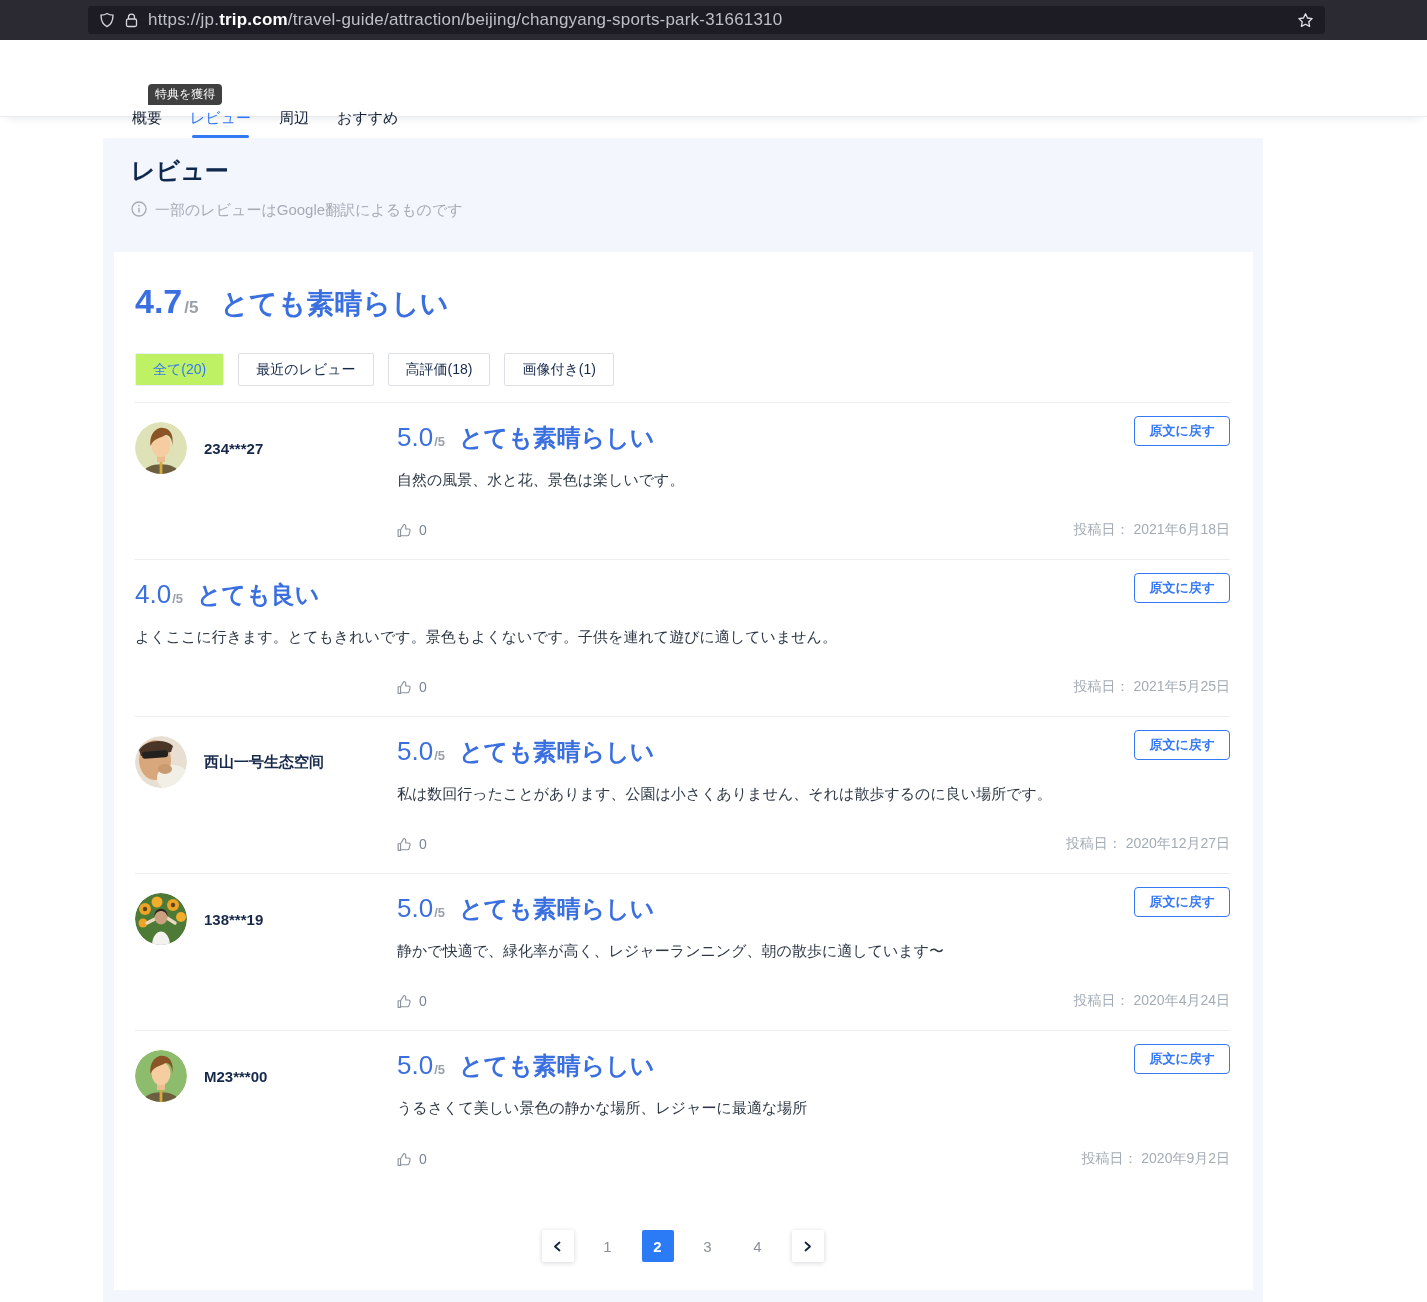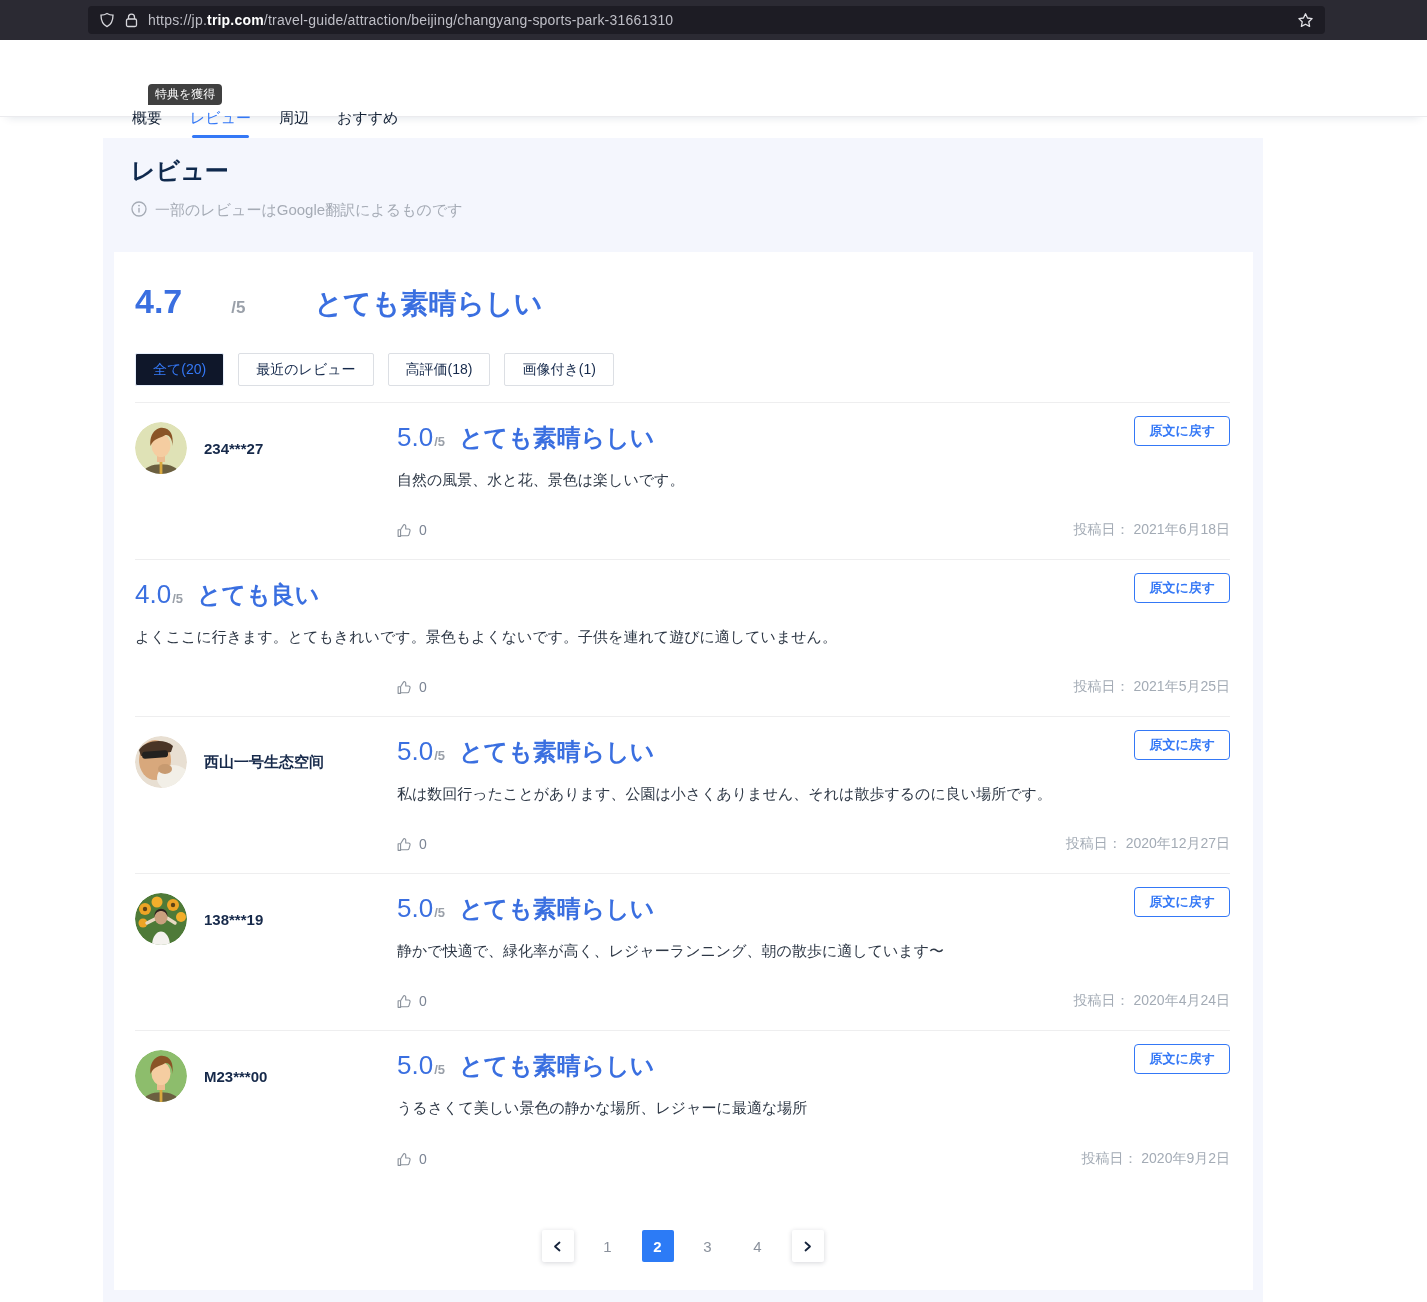--- a/index.html
+++ b/index.html
@@ -6,21 +6,21 @@
   html,body { width:1427px; height:1302px; background:#fff;
     font-family:"Liberation Sans","DejaVu Sans",sans-serif; overflow:hidden; }
 
   
   .browser-bar { position:absolute; left:0; top:0; width:1427px; height:40px;
     background:#2b2a33; }
   .url-bar { position:absolute; left:88px; top:6px; width:1237px; height:28px;
     background:#1d1c24; border-radius:4px; display:flex; align-items:center;
     padding:0 11px; }
   .url-bar .chrome-icon { display:flex; align-items:center; margin-right:10px; }
-  .url-text { font-size:14px; color:#bfbfc7; letter-spacing:.2px; white-space:nowrap; }
+  .url-text { font-size:17px; color:#bfbfc7; letter-spacing:.2px; white-space:nowrap; }
   .url-text b { color:#ffffff; font-weight:700; }
   .star-wrap { margin-left:auto; display:flex; align-items:center; }
 
   
   .nav-bar { position:absolute; left:0; top:40px; width:1427px; height:77px;
     background:#fff; border-bottom:1px solid #ebebee;
     box-shadow:0 7px 9px -7px rgba(15,41,77,.14); }
   .tabs { position:absolute; left:100px; top:69px; display:flex; gap:28px;margin-left:32px; }
   .tab { position:relative; font-size:15px; color:#111f33; cursor:pointer; }
   .tab.active { color:#3478f6; }
@@ -34,30 +34,30 @@
   .section { position:absolute; left:103px; top:138px; width:1160px;
     height:1164px; background:#f4f6fd; }
   .section-head { padding:17px 28px 0; }
   .section-title { font-size:24px; font-weight:700; color:#0f294d; }
   .section-notice { margin-top:14px; display:flex; align-items:center; gap:8px;
     font-size:15px; color:#a5abb5; }
 
   .card { position:absolute; left:11px; top:114px; width:1139px; height:1038px;
     background:#fff; padding:30px 23px 0 21px; }
 
-  .summary-row { display:flex; align-items:baseline;gap:47px; }
+  .summary-row { display:flex; align-items:baseline; }
   .summary-score { font-size:34px; font-weight:700; color:#3a6fe0; }
   .summary-outof { font-size:17px; font-weight:700; color:#9aa0a9; margin-left:2px; }
   .summary-label { font-size:28px; font-weight:700; color:#3a6fe0; margin-left:22px; }
 
   .filter-row { margin-top:30px; display:flex; gap:14px; }
   .filter-btn { height:33px; padding:0 17px; display:flex; align-items:center;
     background:#fff; border:1px solid #dcdfe4; border-radius:2px; font-size:14px;
     color:#15294b; cursor:pointer; }
-  .filter-btn.active { background:#0f172a; border-color:#e7effc; color:#3478f6; }
+  .filter-btn.active { background:#bef264; border-color:#e7effc; color:#3478f6; }
 
   .list-divider { margin-top:16px; border-top:1px solid #eeeeef; }
 
   .review-item { position:relative; display:flex; padding:19px 0 0;
     height:157px; border-bottom:1px solid #eeeeef; }
   .review-item.last { border-bottom:none; }
   .reviewer { width:262px; display:flex; align-items:center; gap:17px;
     align-self:flex-start; }
   .avatar { width:52px; height:52px; border-radius:50%; overflow:hidden; flex:none; }
   .avatar svg { display:block; }

